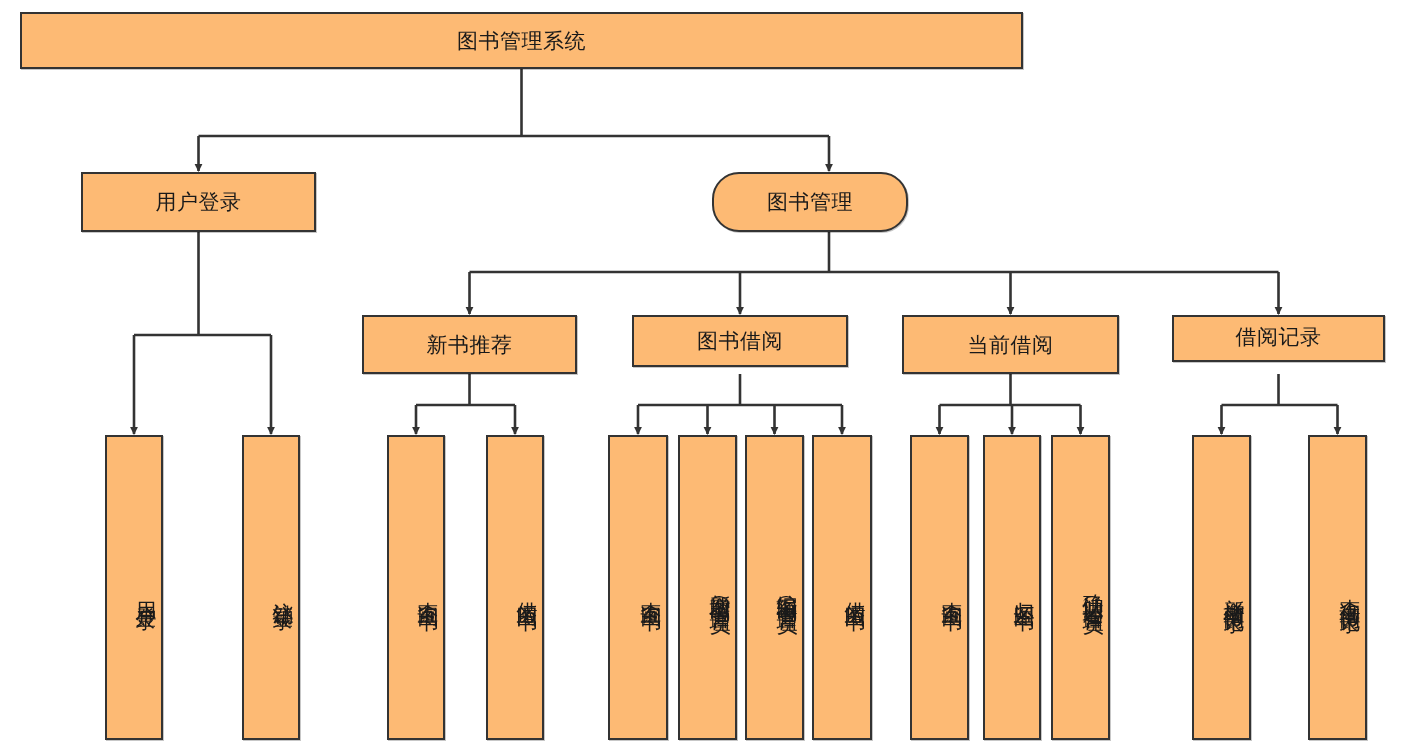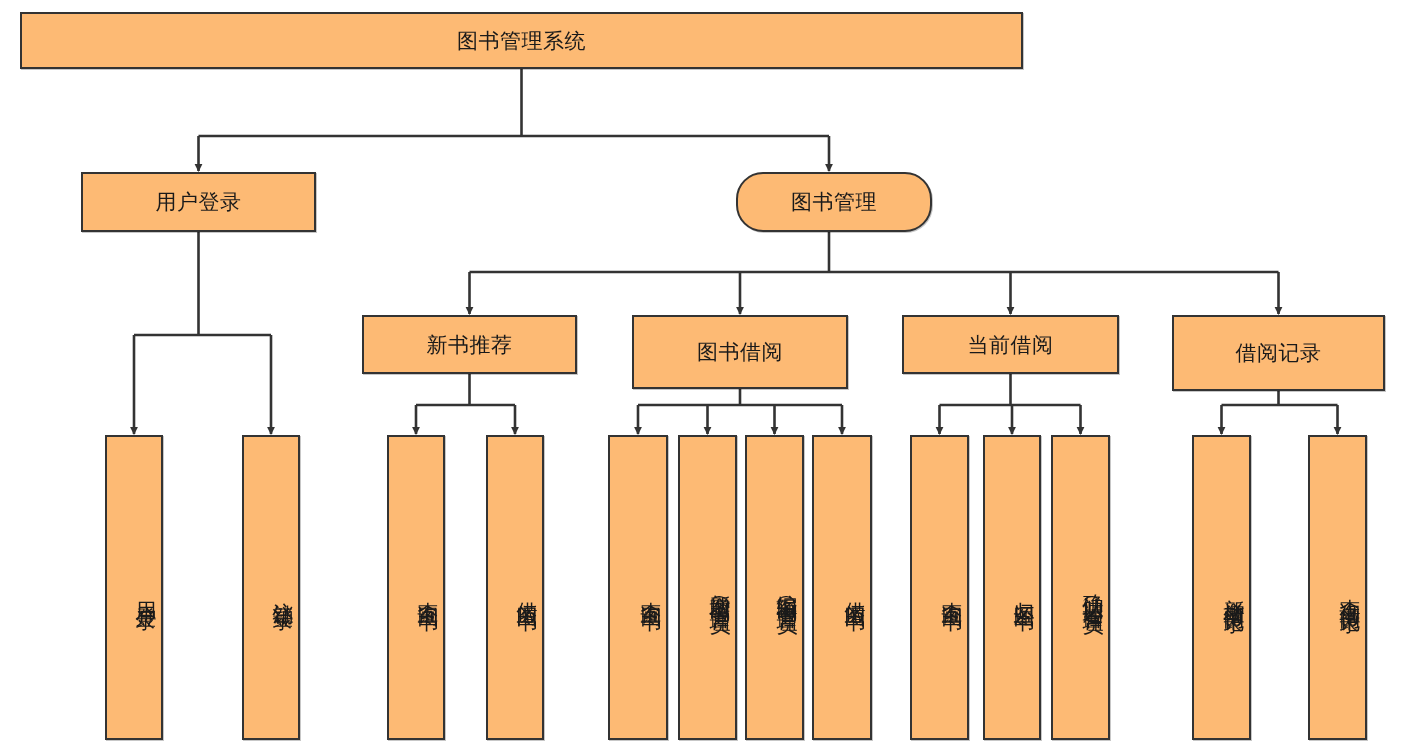--- a/index.html
+++ b/index.html
@@ -116,33 +116,33 @@
       </g>
   </svg>
 
   <div id="node-layer">
       <div class="node h" style="left: 20px; top: 12px; width: 1003px; height: 57px;">
         <span>图书管理系统</span>
       </div>
       <div class="node h" style="left: 81px; top: 172px; width: 235px; height: 60px;">
         <span>用户登录</span>
       </div>
-      <div class="node h" style="left: 736px; top: 172px; width: 196px; height: 60px; border-radius: 27px;">
+      <div class="node h" style="left: 712px; top: 172px; width: 196px; height: 60px; border-radius: 27px;">
         <span>图书管理</span>
       </div>
       <div class="node h" style="left: 362px; top: 315px; width: 215px; height: 59px;">
         <span>新书推荐</span>
       </div>
-      <div class="node h" style="left: 632px; top: 315px; width: 216px; height: 74px;">
+      <div class="node h" style="left: 632px; top: 315px; width: 216px; height: 52px;">
         <span>图书借阅</span>
       </div>
       <div class="node h" style="left: 902px; top: 315px; width: 217px; height: 59px;">
         <span>当前借阅</span>
       </div>
-      <div class="node h" style="left: 1172px; top: 315px; width: 213px; height: 76px;">
+      <div class="node h" style="left: 1172px; top: 315px; width: 213px; height: 47px; font-family: Liberation Mono, monospace;">
         <span>借阅记录</span>
       </div>
       <div class="node v" style="left: 105px; top: 435px; width: 58px; height: 305px;">
         <span>用户登录</span>
       </div>
       <div class="node v" style="left: 242px; top: 435px; width: 58px; height: 305px;">
         <span>注销登录</span>
       </div>
       <div class="node v" style="left: 387px; top: 435px; width: 58px; height: 305px;">
         <span>查询图书</span>

